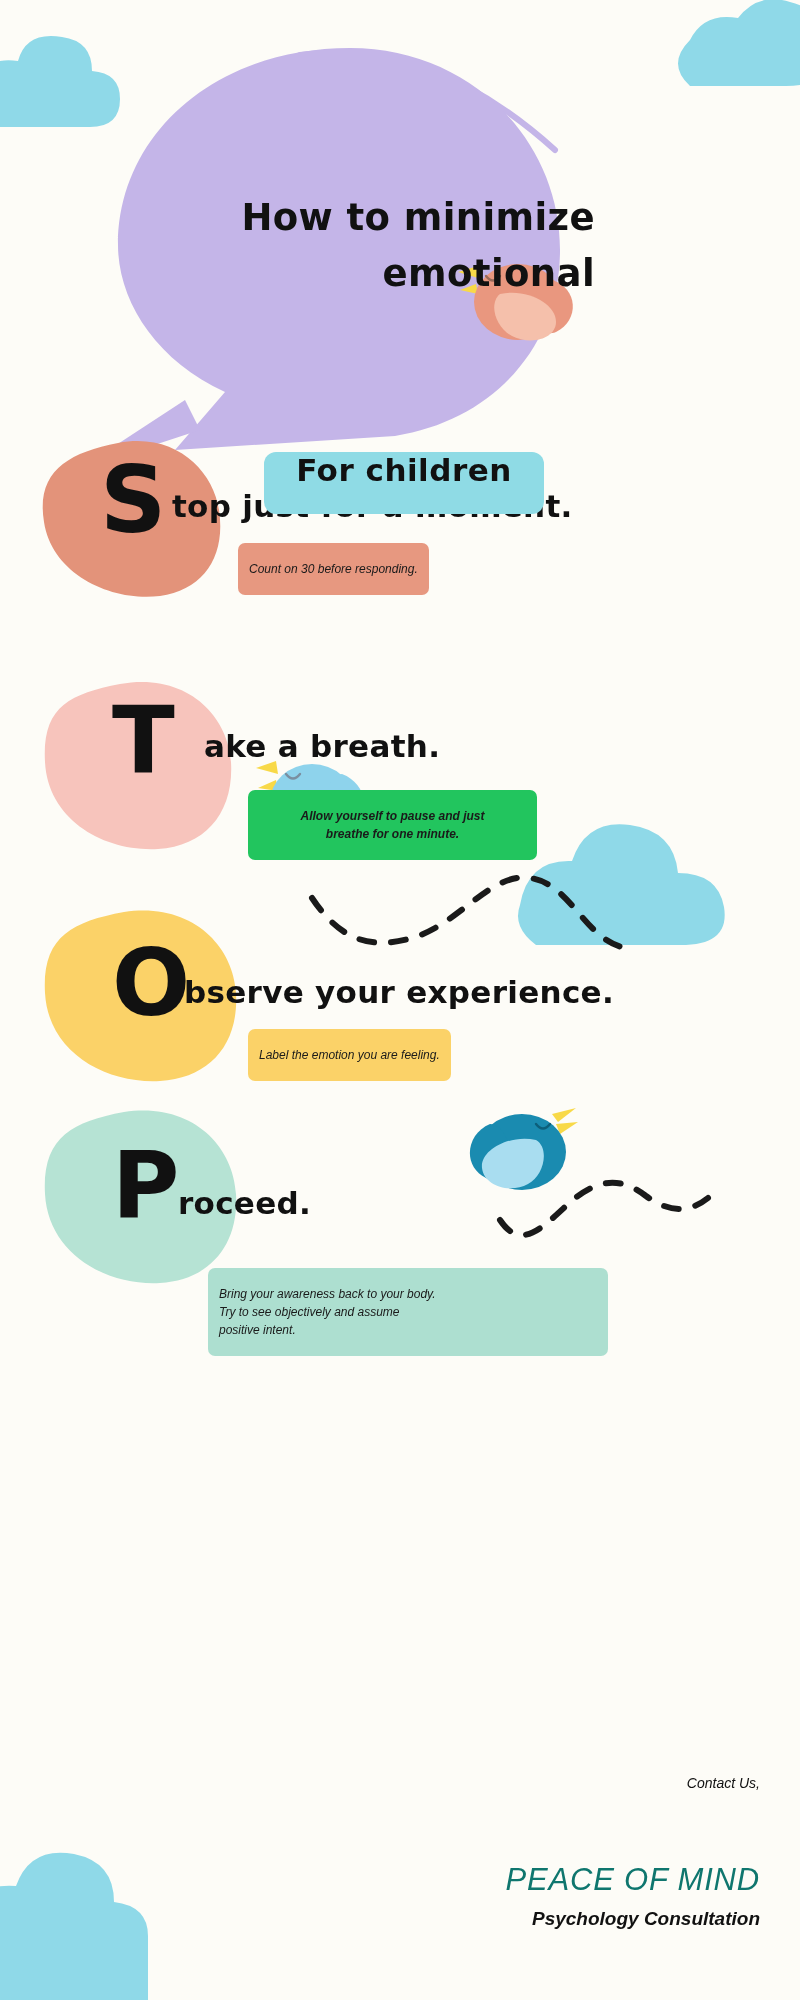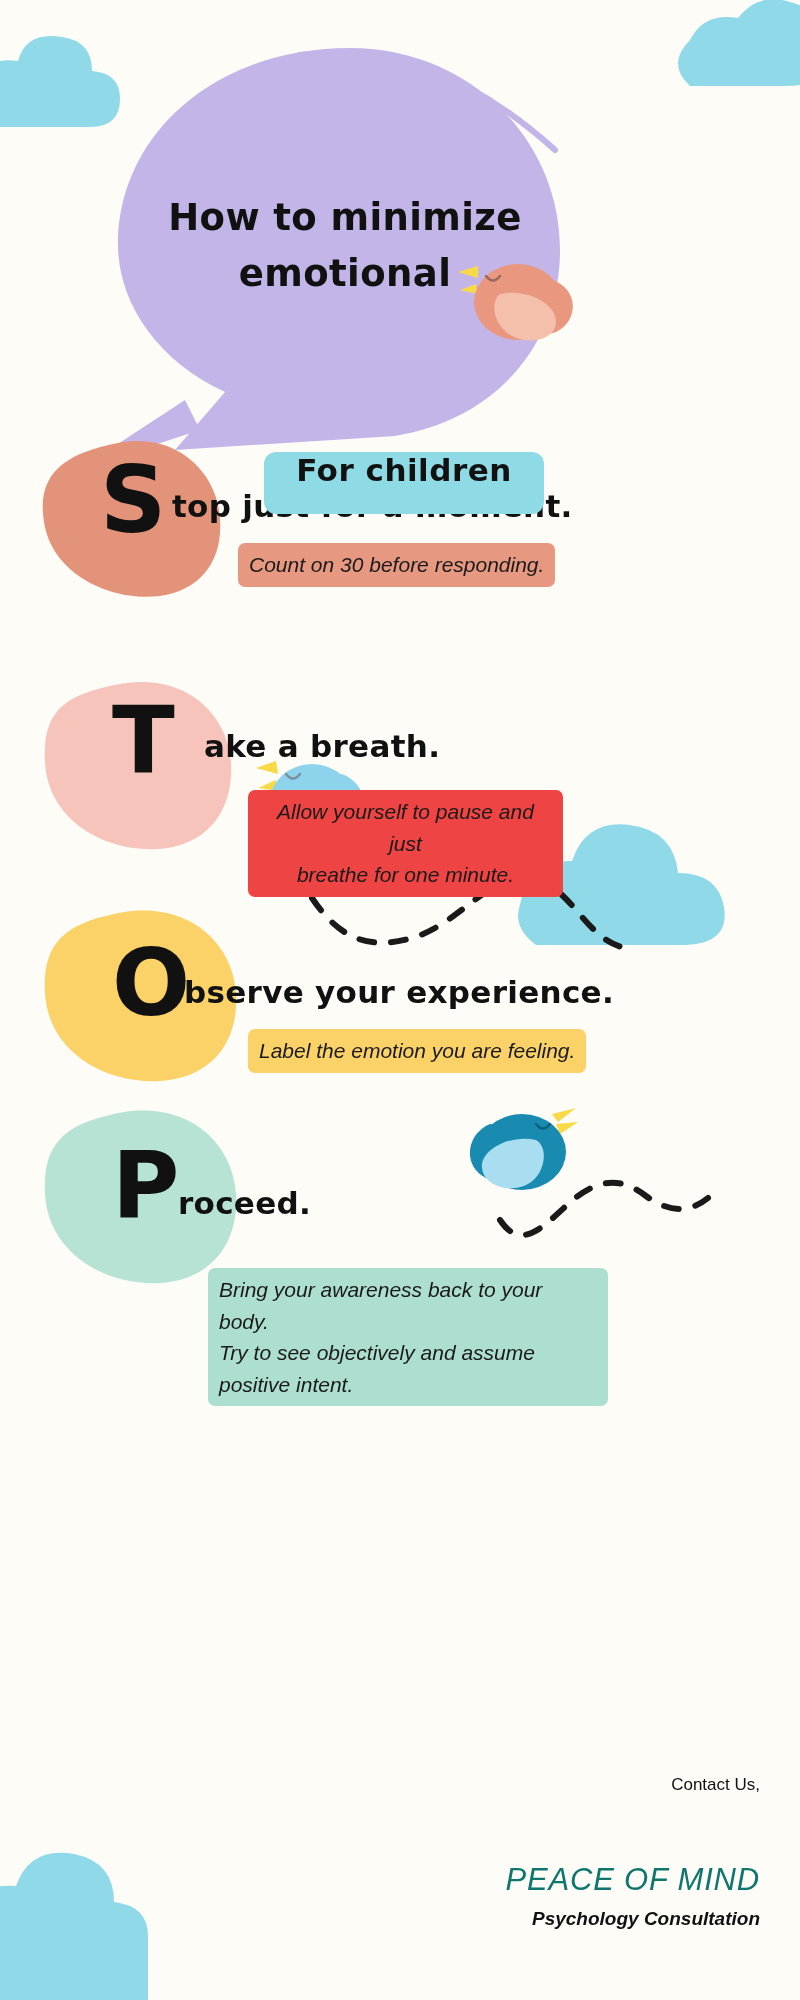--- a/index.html
+++ b/index.html
@@ -9,21 +9,21 @@
     background: #fdfcf7;
     position: relative;
     overflow: hidden;
   }
   .canvas { position:absolute; inset:0; width:800px; height:2000px; }
 
   
   .bubble-wrap { position:absolute; left:95px; top:40px; width:500px; height:420px; }
   .bubble-title {
     position:absolute; left:0; top:150px; width:500px;
-    text-align:center;
+    text-align:right;
     font-family:"DejaVu Sans", sans-serif;
     font-weight:700;
     font-size:37px;
     line-height:1.52;
     color:#111;
     letter-spacing:0.4px;
     z-index:5;
   }
 
   
@@ -53,33 +53,33 @@
     font-weight:600;
     font-size:31px;
     color:#111;
     white-space:nowrap;
     z-index:5;
     letter-spacing:0.3px;
   }
   .subchip {
     position:absolute;
     font-style:italic;
-    font-size:21px;
+    font-size:12px;
     color:#1a1a1a;
-    padding:6px 11px;
+    padding:17px 11px;
     border-radius:7px;
     line-height:1.5;
     z-index:5;
     font-family:"Liberation Sans", sans-serif;
   }
 
   
   .contact {
     position:absolute; right:40px; top:1775px;
-    font-size:17px; color:#111;
+    font-style:italic; font-size:14px; color:#111;
     font-family:"Liberation Sans", sans-serif;
   }
   .brand {
     position:absolute; right:40px; top:1862px;
     font-style:italic; font-size:31px; letter-spacing:0.8px;
     color:#0f766e; font-family:"Liberation Sans", sans-serif;
   }
   .brandsub {
     position:absolute; right:40px; top:1908px;
     font-style:italic; font-weight:700; font-size:19px;
@@ -173,21 +173,21 @@
 
   <div class="step">
     <div class="blobletter" style="left:100px; top:455px; font-size:92px;">S</div>
     <div class="heading" style="left:172px; top:488px;">top just for a moment.</div>
     <div class="subchip" style="left:238px; top:543px; background:#e79880;">Count on 30 before responding.</div>
   </div>
 
   <div class="step">
     <div class="blobletter" style="left:112px; top:695px; font-size:92px;">T</div>
     <div class="heading" style="left:172px; top:728px;margin-left:32px;">ake a breath.</div>
-    <div class="subchip" style="left:248px; top:790px; background:#ef4444; text-align:center; width:315px;">
+    <div class="subchip" style="left:248px; top:790px; background:#22c55e; text-align:center; width:289px;font-weight:bold;">
       <span>Allow yourself to pause and just</span><br>
       <span>breathe for one minute.</span>
     </div>
   </div>
 
   <div class="step">
     <div class="blobletter" style="left:112px; top:938px; font-size:92px;">O</div>
     <div class="heading" style="left:184px; top:974px;">bserve your experience.</div>
     <div class="subchip" style="left:248px; top:1029px; background:#fbd268;">Label the emotion you are feeling.</div>
   </div>

